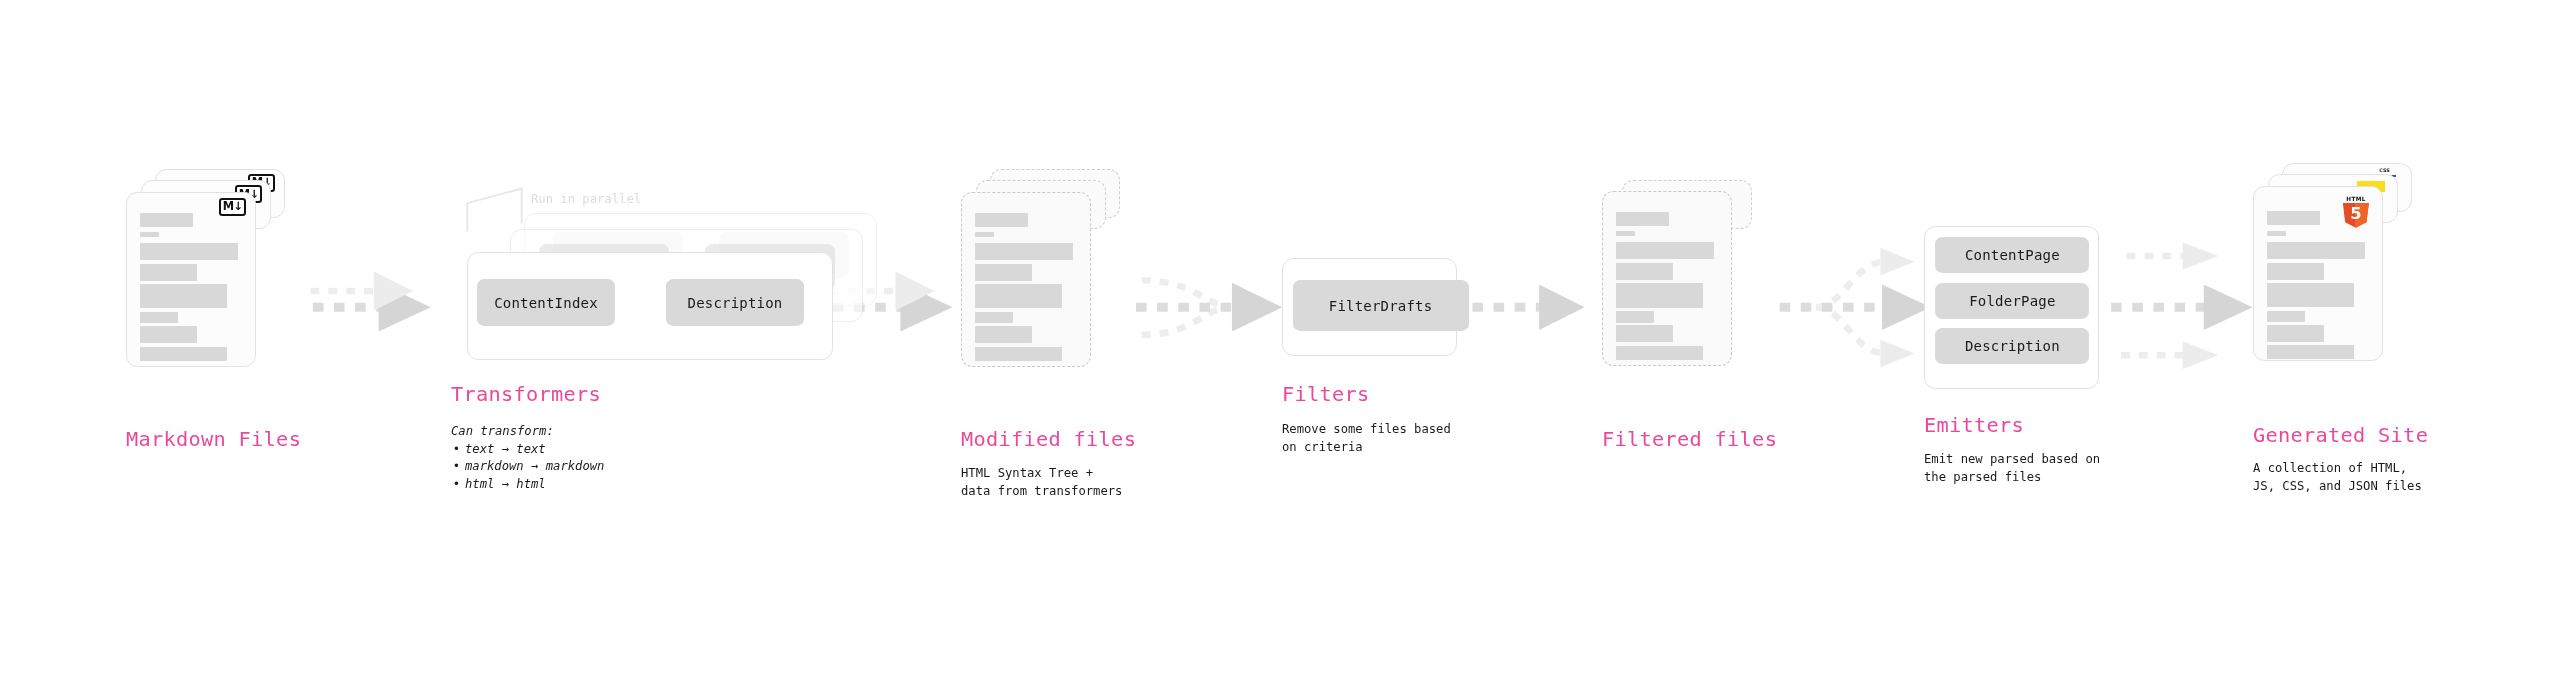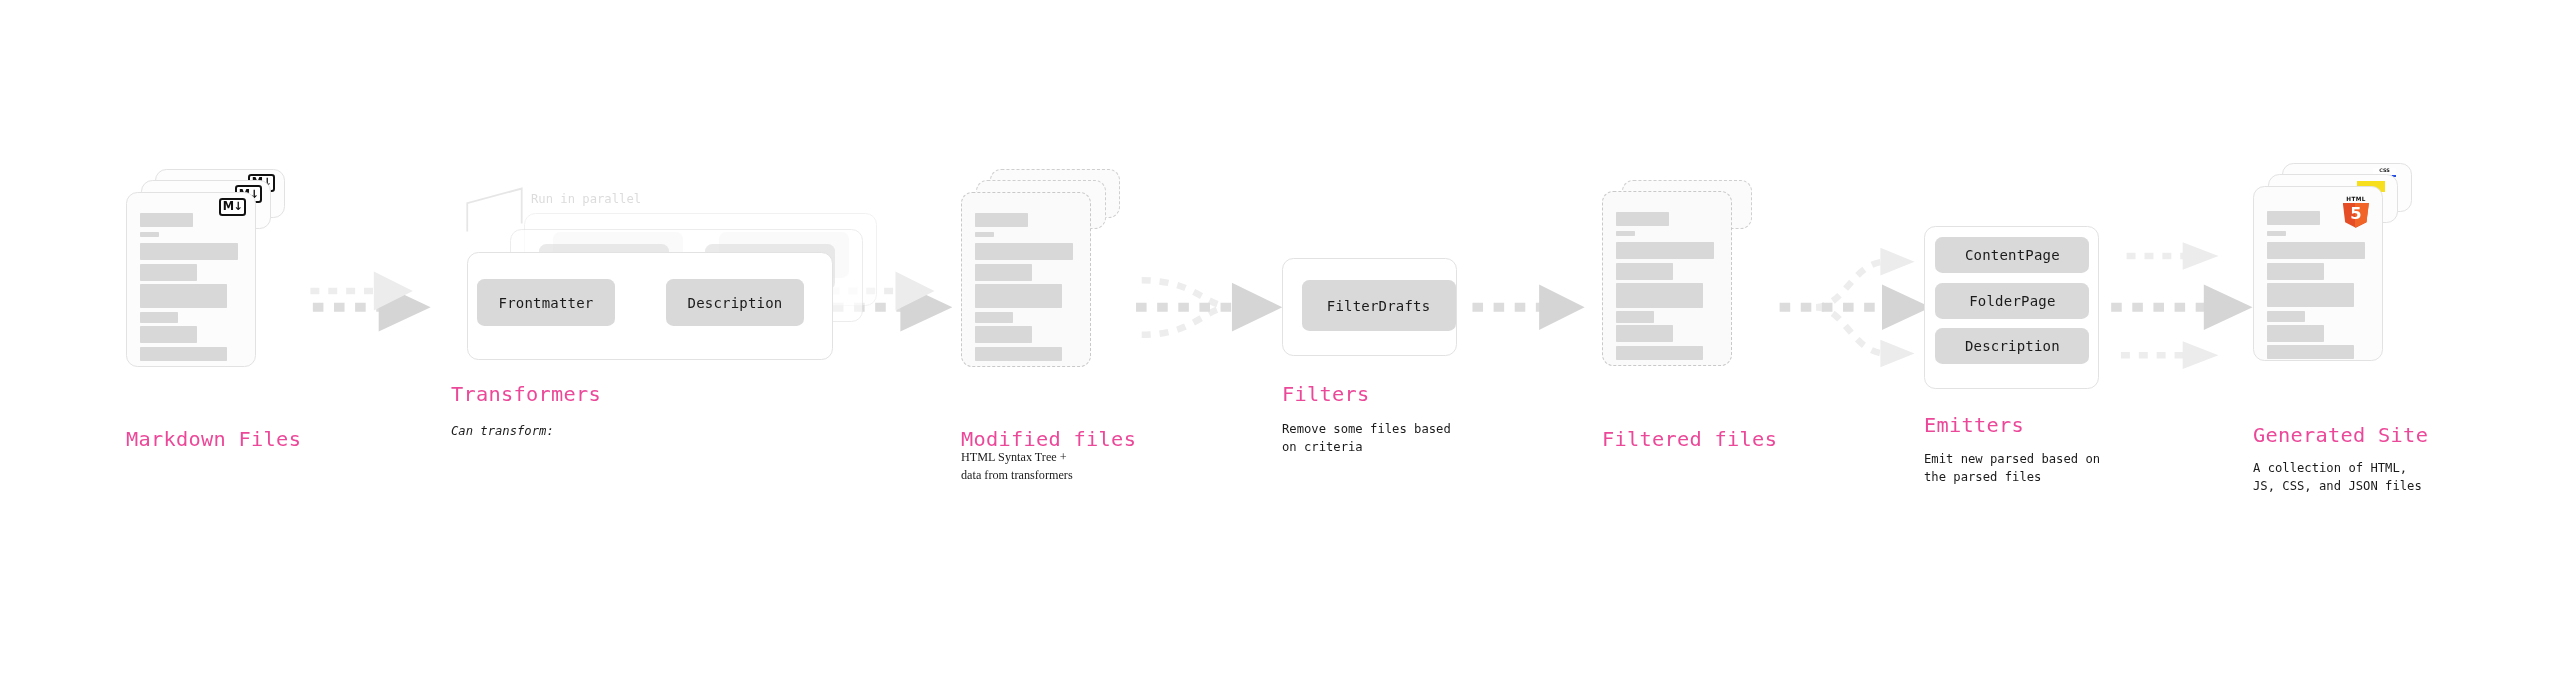--- a/index.html
+++ b/index.html
@@ -190,55 +190,60 @@
 
   <div class="procbox" style="left:73px;top:213px;width:353px;height:93px;opacity:0.45;"></div>
   <div class="pill" style="left:102px;top:232px;width:130px;height:46px;opacity:0.35;font-size:0;">Frontmatter</div>
   <div class="pill" style="left:268px;top:232px;width:130px;height:46px;opacity:0.35;font-size:0;">Description</div>
 
   <div class="procbox" style="left:59px;top:229px;width:353px;height:93px;opacity:0.65;"></div>
   <div class="pill" style="left:88px;top:244px;width:130px;height:46px;opacity:0.55;font-size:0;">Frontmatter</div>
   <div class="pill" style="left:254px;top:244px;width:130px;height:46px;opacity:0.55;font-size:0;">Description</div>
 
   <div class="procbox" style="left:16.3px;top:252px;width:366px;height:108px;"></div>
-  <div class="pill" style="left:26px;top:279px;width:138px;height:47px;">Frontmatter</div>
+  <div class="pill" style="left:26px;top:279px;width:138px;height:47px;">ContentIndex</div>
   <div class="pill" style="left:215px;top:279px;width:138px;height:47px;">Description</div>
 
   <div class="title" style="left:0;top:382px;">Transformers</div>
   <div class="sub" style="left:0;top:423px;font-style:italic;">
     <div>Can transform:</div>
+    <ul>
+      <li>text → text</li>
+      <li>markdown → markdown</li>
+      <li>html → html</li>
+    </ul>
   </div>
 </div>
 
 <div class="stage" style="left:961px;">
   <div class="docstack" style="position:absolute;top:169px;left:0;">
     <div class="doc-shadow dashed" style="left:29px;top:0;width:130px;height:49px;"></div>
     <div class="doc-shadow dashed" style="left:14.6px;top:11.4px;width:130px;height:49px;"></div>
     <div class="doc-main dashed" style="left:0;top:23px;width:130px;height:175px;">
       <div class="skel" style="left:13px;top:19.5px;width:53px;height:14px;"></div>
       <div class="skel" style="left:13px;top:39px;width:18.7px;height:4.9px;"></div>
       <div class="skel" style="left:13px;top:50px;width:98px;height:17px;"></div>
       <div class="skel" style="left:13px;top:71px;width:57px;height:17px;"></div>
       <div class="skel" style="left:13px;top:91px;width:87px;height:24.4px;"></div>
       <div class="skel" style="left:13px;top:119px;width:38px;height:11.4px;"></div>
       <div class="skel" style="left:13px;top:133px;width:57px;height:17px;"></div>
       <div class="skel" style="left:13px;top:154px;width:87px;height:14px;"></div>
     </div>
   </div>
 
   <div class="title" style="left:0;top:427px;">Modified files</div>
-  <div class="sub" style="left:0;top:449px;font-family:Liberation Serif, serif;">
+  <div class="sub" style="left:0;top:465px;">
     <div>HTML Syntax Tree +</div>
     <div>data from transformers</div>
   </div>
 </div>
 
 <div class="stage" style="left:1282px;">
   <div class="procbox" style="left:0;top:258px;width:175px;height:98px;"></div>
-  <div class="pill" style="left:10.6px;top:280px;width:154px;height:51px;margin-left:9px;">FilterDrafts</div>
+  <div class="pill" style="left:10.6px;top:280px;width:176px;height:51px;">FilterDrafts</div>
 
   <div class="title" style="left:0;top:382px;">Filters</div>
   <div class="sub" style="left:0;top:421px;">
     <div>Remove some files based</div>
     <div>on criteria</div>
   </div>
 </div>
 
 <div class="stage" style="left:1602px;">
   <div class="docstack" style="position:absolute;top:180px;left:0;">

